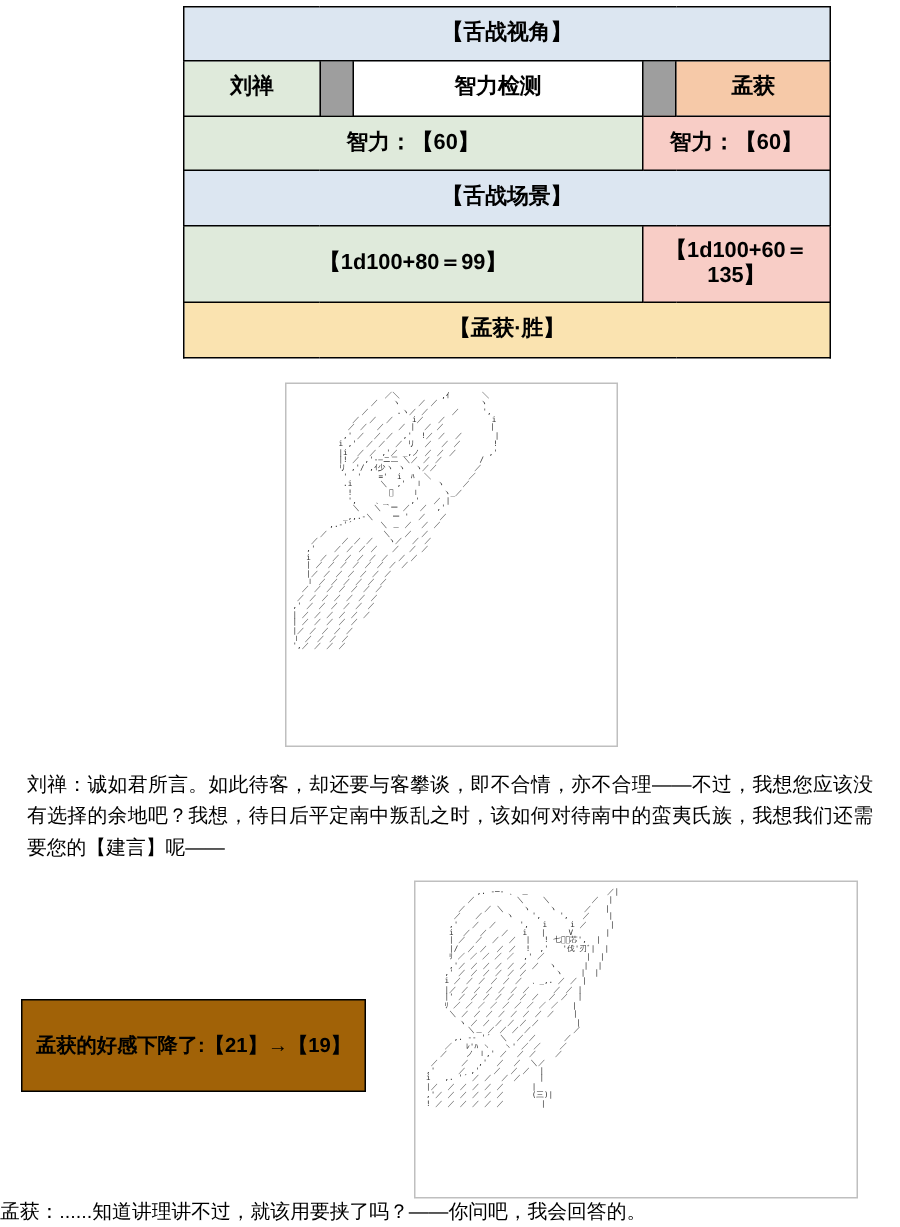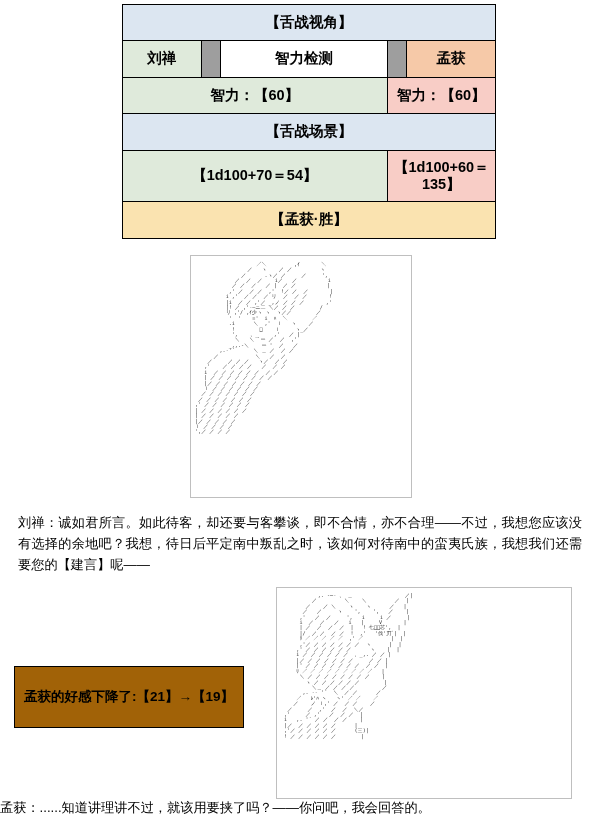--- a/index.html
+++ b/index.html
@@ -14,21 +14,21 @@
     color: #000000;
     position: relative;
   }
   .page {
     width: 600px;
     position: relative;
   }
 
   
   .battle-table {
-    width: 374px;
+    width: 432px;
     margin: 4px 0 0 122px;
     border-collapse: collapse;
   }
   .battle-table td {
     border: 1px solid #000000;
     text-align: center;
     font-weight: bold;
     font-size: 14.5px;
     padding: 9px 2px;
     line-height: 1.2;
@@ -124,21 +124,21 @@
         <td class="cell-orange" style="width:82px">孟获</td>
       </tr>
       <tr>
         <td class="cell-green" colspan="3">智力：【60】</td>
         <td class="cell-pink" colspan="2">智力：【60】</td>
       </tr>
       <tr>
         <td class="cell-header" colspan="5">【舌战场景】</td>
       </tr>
       <tr class="roll-row">
-        <td class="cell-green" colspan="3">【1d100+70＝54】</td>
+        <td class="cell-green" colspan="3">【1d100+80＝99】</td>
         <td class="cell-pink" colspan="2">【1d100+60＝135】</td>
       </tr>
       <tr>
         <td class="cell-yellow" colspan="5">【孟获·胜】</td>
       </tr>
     </tbody>
   </table>
 
   <div class="aa-wrap aa1">
     <pre class="aa-art">                    ／＼         ,ｲ       ＼

